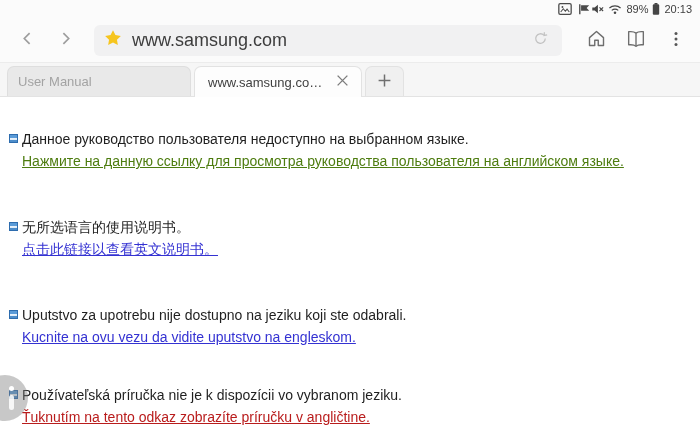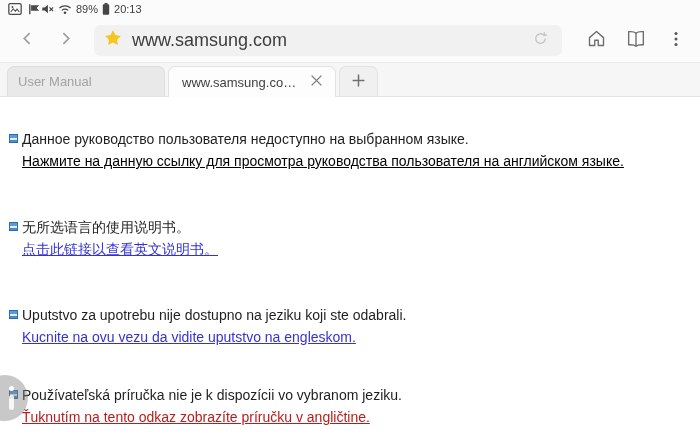--- a/index.html
+++ b/index.html
@@ -9,21 +9,21 @@
     background:#ffffff;
     position:relative;
     overflow:hidden;
   }
   .screen { position:absolute; inset:0; width:700px; height:438px; background:#fff; }
 
   
   .status-bar {
     position:absolute; top:0; left:0; right:0; height:18px;
     background:#fbfbfb;
-    display:flex; align-items:center; justify-content:flex-start;
+    display:flex; align-items:center; justify-content:flex-end;
     padding:0 8px;
   }
   .status-left, .status-right { display:flex; align-items:center; gap:6px; }
   .status-right { gap:4px; }
   .status-text { font-size:11px; color:#3f3f3f; line-height:18px; }
   .status-bar svg { display:block; }
 
   
   .toolbar {
     position:absolute; top:18px; left:0; right:0; height:45px;
@@ -59,21 +59,21 @@
     display:flex; align-items:flex-end;
     padding-left:7px;
   }
   .tab {
     height:30px; display:flex; align-items:center;
     border-radius:7px 7px 0 0;
     font-size:13px;
     position:relative;
   }
   .tab-inactive {
-    width:158px; background:#e9e9e9;
+    width:184px; background:#e9e9e9;
     border:1px solid #dedede; border-bottom:none;
     color:#a3a3a3; padding:0 10px;
     margin-right:3px;
     cursor:pointer;
   }
   .tab-active {
     width:168px; background:#fdfdfd;
     border:1px solid #e2e2e2; border-bottom:none;
     color:#3f3f3f; padding:0 8px 0 13px;
     margin-bottom:-1px; height:31px;
@@ -259,21 +259,21 @@
           </svg>
       </span>
     </button>
   </div>
 
   <div class="content">
 
     <div class="msg">
       <span class="bullet"></span>
       <div class="msg-text">Данное руководство пользователя недоступно на выбранном языке.</div>
-      <a class="msg-link" style="color:#000000">Нажмите на данную ссылку для просмотра руководства пользователя на английском языке.</a>
+      <a class="msg-link" style="color:#4d7c0f">Нажмите на данную ссылку для просмотра руководства пользователя на английском языке.</a>
     </div>
 
     <div class="msg">
       <span class="bullet"></span>
       <div class="msg-text">无所选语言的使用说明书。</div>
       <a class="msg-link" style="color:#3432d2">点击此链接以查看英文说明书。</a>
     </div>
 
     <div class="msg">
       <span class="bullet"></span>

